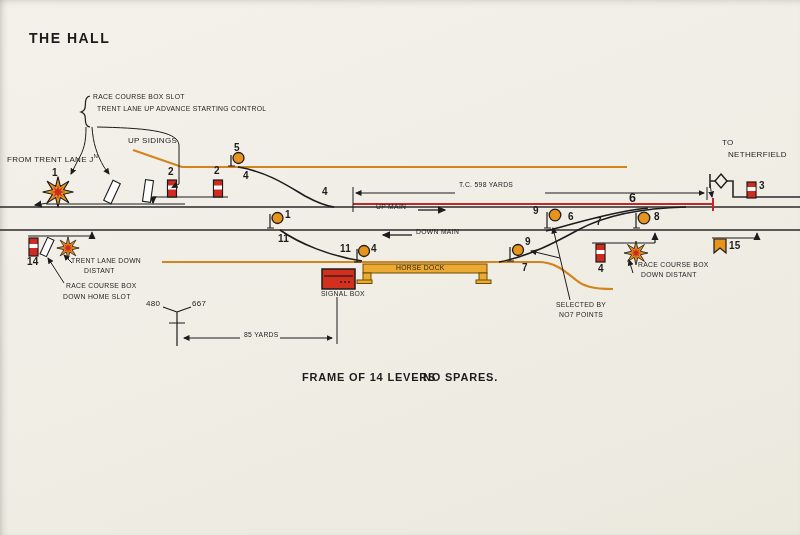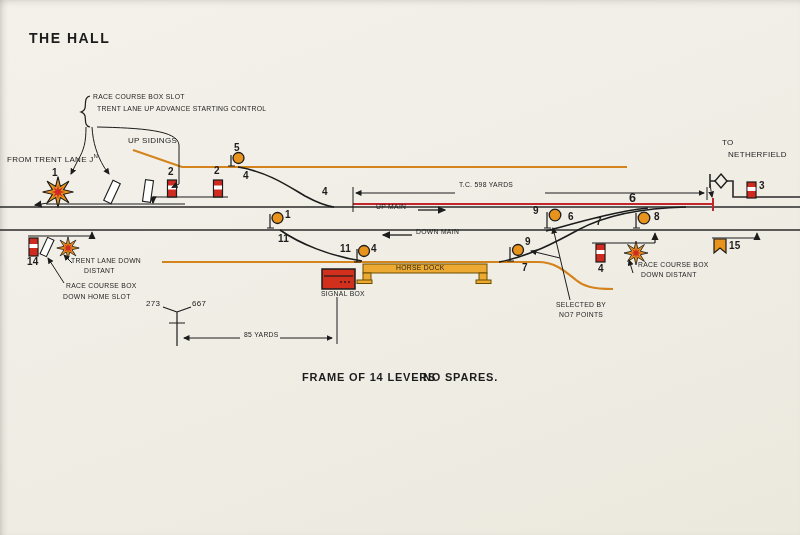--- a/index.html
+++ b/index.html
@@ -253,21 +253,21 @@
 
 <span class="lbl t7" style="left:638px;top:262px">RACE COURSE BOX</span>
 <span class="lbl t7" style="left:641px;top:272px">DOWN DISTANT</span>
 
 <span class="lbl t7" style="left:556px;top:302px">SELECTED BY</span>
 <span class="lbl t7" style="left:559px;top:312px">NO7 POINTS</span>
 
 <span class="lbl t11" style="left:302px;top:372px">FRAME OF 14 LEVERS</span>
 <span class="lbl t11" style="left:423px;top:372px">NO SPARES.</span>
 
-<span class="lbl t8" style="left:146px;top:300px">273</span>
+<span class="lbl t8" style="left:146px;top:300px">480</span>
 <span class="lbl t8" style="left:192px;top:300px">667</span>
 <span class="lbl t7" style="left:244px;top:332px">85 YARDS</span>
 
 <span class="lbl num" style="left:52px;top:168px">1</span>
 <span class="lbl num" style="left:168px;top:167px">2</span>
 <span class="lbl num" style="left:214px;top:166px">2</span>
 <span class="lbl num" style="left:759px;top:181px">3</span>
 <span class="lbl num" style="left:243px;top:171px">4</span>
 <span class="lbl num" style="left:322px;top:187px">4</span>
 <span class="lbl num" style="left:234px;top:143px">5</span>

